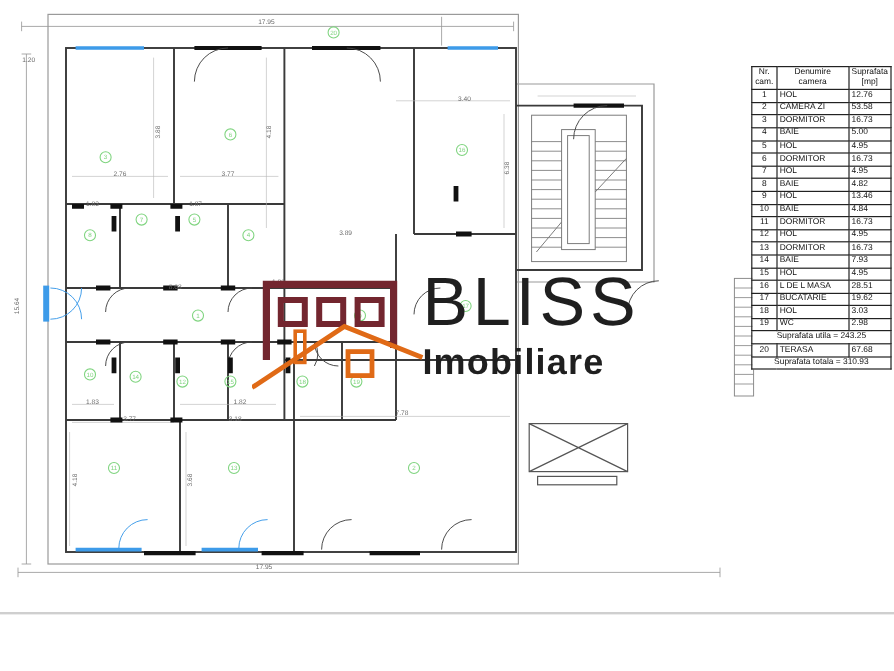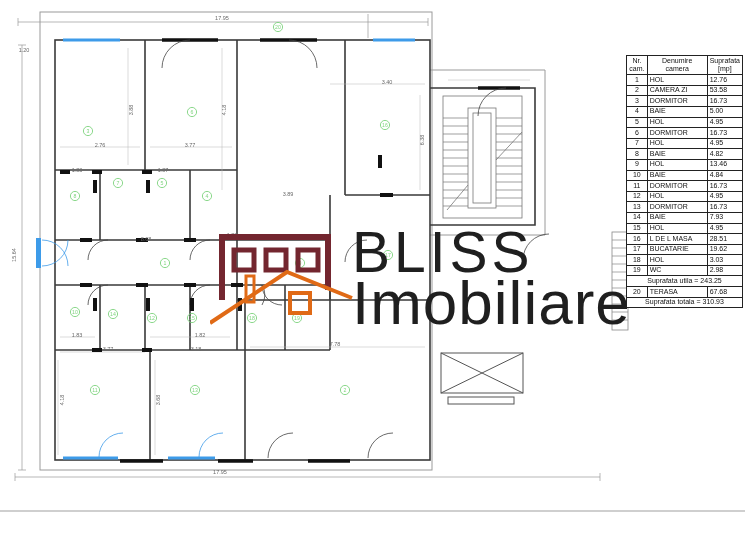--- a/index.html
+++ b/index.html
@@ -4,21 +4,21 @@
 <style>
   html,body{margin:0;padding:0;background:#fff;}
   #page{position:relative;width:745px;height:559px;background:#ffffff;overflow:hidden;
         font-family:"Liberation Sans",sans-serif;}
   
   #plan-svg{position:absolute;left:0;top:0;}
   
   #logo{position:absolute;left:210px;top:226px;width:340px;height:112px;display:flex;}
   #logo-text{position:absolute;left:142px;top:-2px;color:#1f1f1f;}
   #logo-line1{font-size:57px;line-height:56px;font-weight:200;letter-spacing:4px;}
-  #logo-line2{font-size:62px;line-height:46px;font-weight:400;letter-spacing:1px;}
+  #logo-line2{font-size:30px;line-height:46px;font-weight:700;letter-spacing:1px;}
   
   #area-table-wrap{position:absolute;left:626px;top:55px;width:117px;}
   table.area{border-collapse:collapse;width:100%;font-size:7px;color:#111;
              font-family:"Liberation Sans",sans-serif;}
   table.area th,table.area td{border:1px solid #222;padding:0.5px 2px;line-height:8.6px;
              background:#fff;}
   table.area th{font-weight:normal;text-align:center;}
   td.c-num{text-align:center;width:16px;}
   td.c-name{text-align:left;width:60px;white-space:nowrap;}
   td.c-area{text-align:left;width:30px;}

